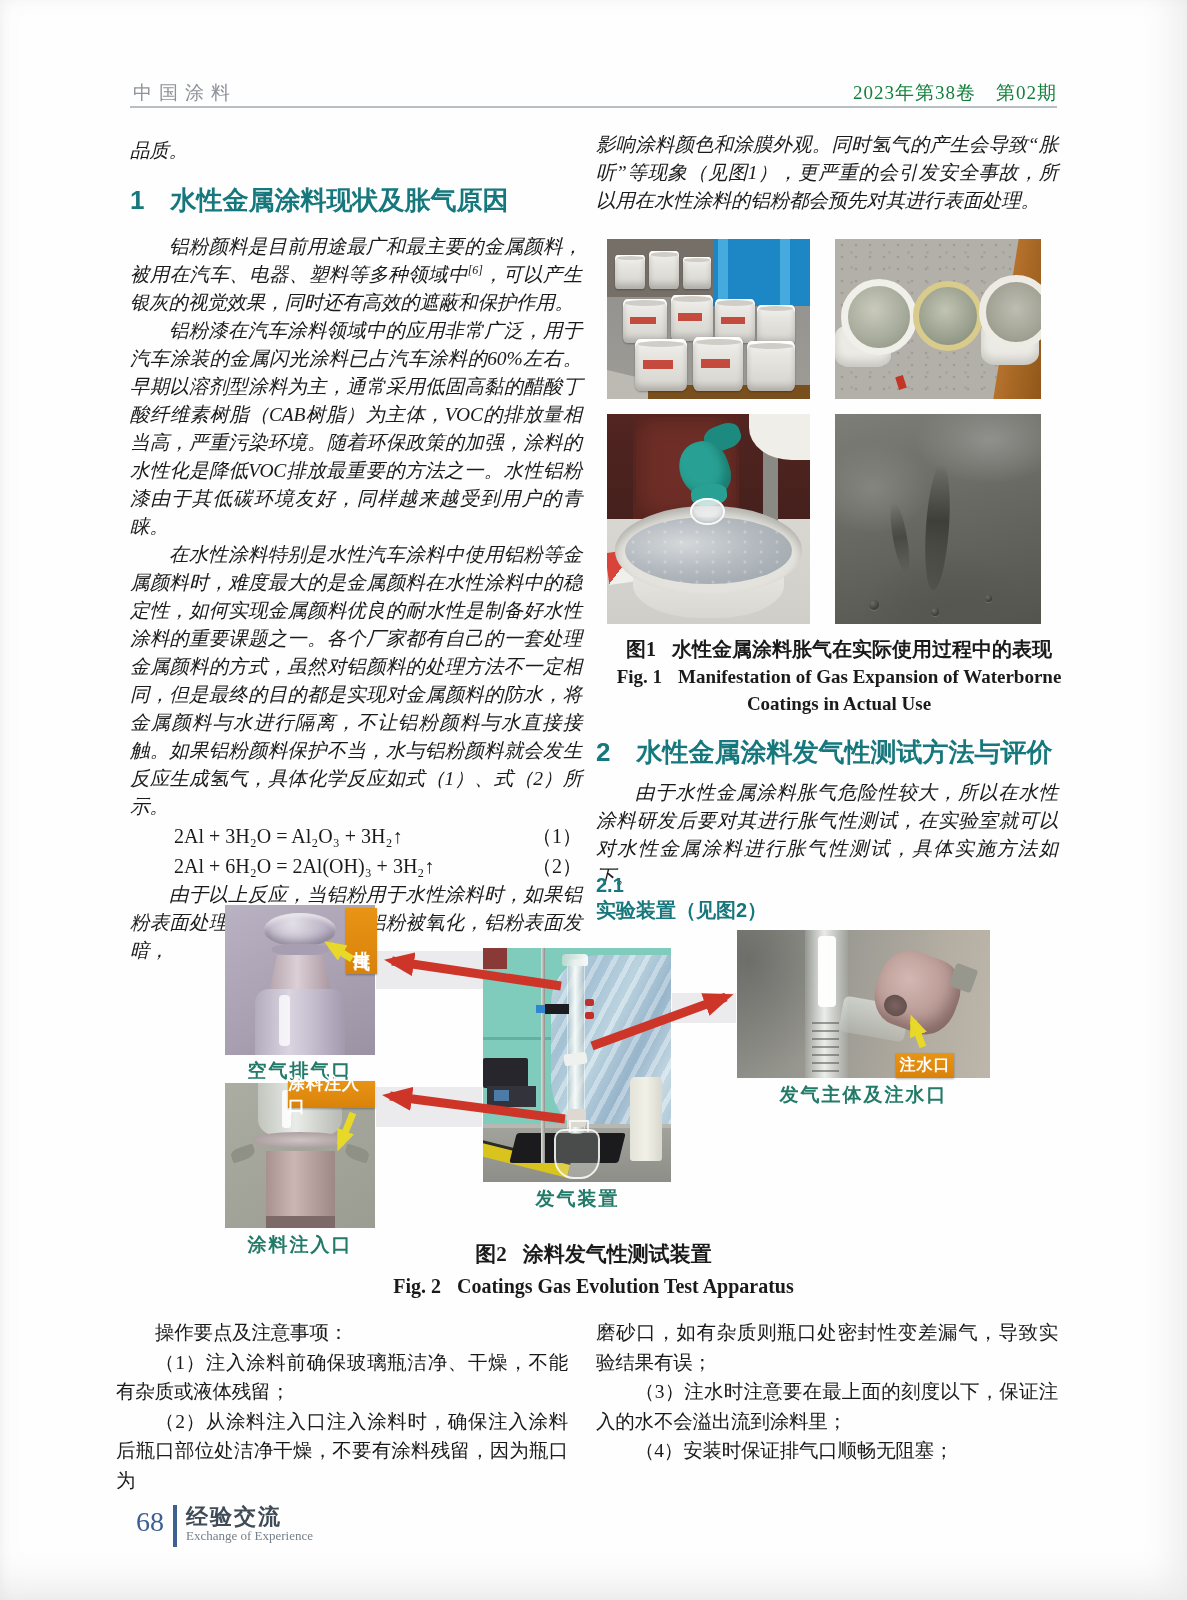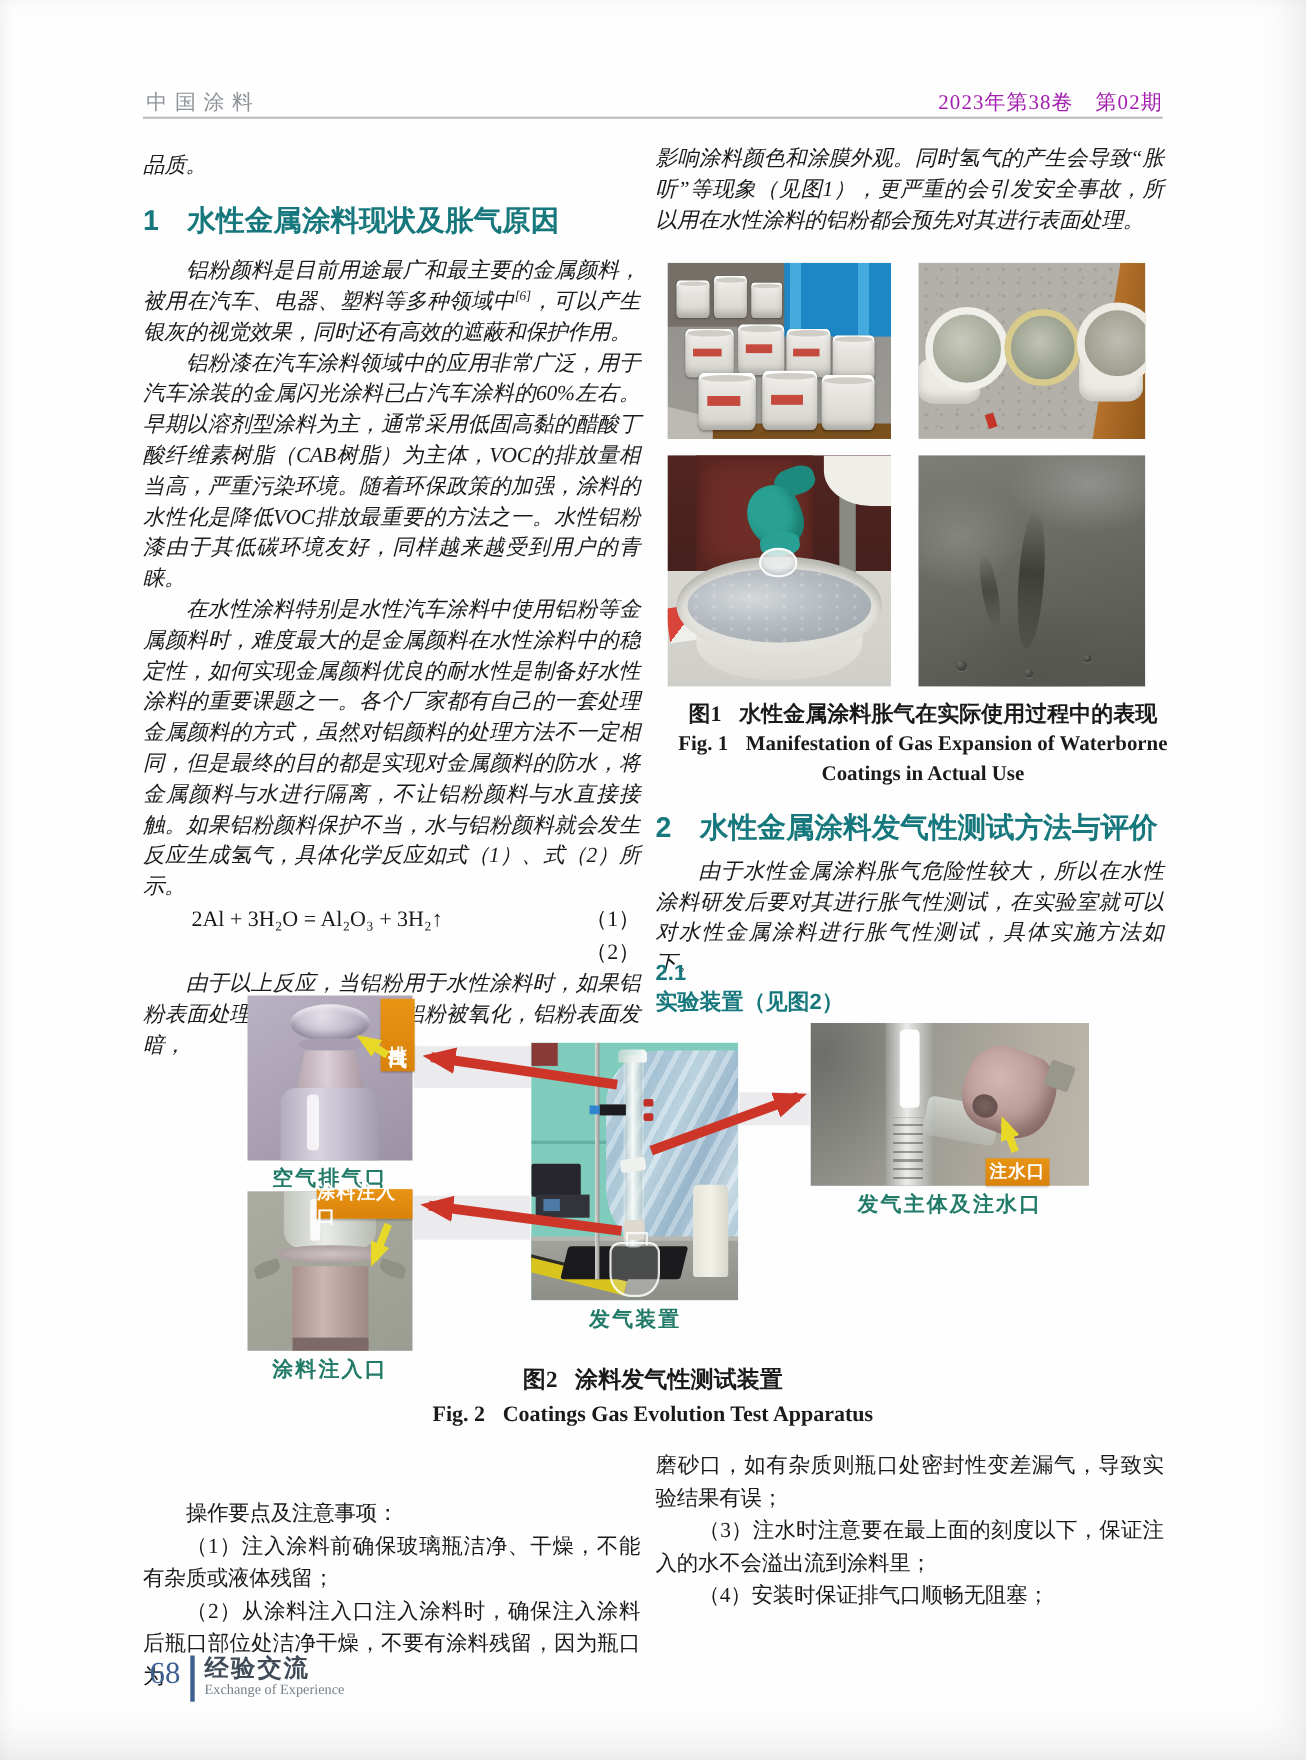--- a/index.html
+++ b/index.html
@@ -3,21 +3,21 @@
 <meta charset="utf-8">
 <style>
   html,body{margin:0;padding:0;background:#e8e8ea;}
   .page{position:relative;width:1187px;height:1600px;margin:0 auto;background:#fefefe;overflow:hidden;
         font-family:"Liberation Serif","DejaVu Serif",serif;color:#1a1a1a;}
   .page::after{content:"";position:absolute;inset:0;pointer-events:none;
         box-shadow:inset -12px -16px 34px rgba(110,110,118,.12), inset 3px 0 10px rgba(110,110,118,.05);}
 
   
   .hdr-left{position:absolute;left:133px;top:80px;font-size:19px;color:#8d9399;letter-spacing:7px;}
-  .hdr-right{position:absolute;right:130px;top:80px;font-size:19px;color:#a21caf;letter-spacing:1px;}
+  .hdr-right{position:absolute;right:130px;top:80px;font-size:19px;color:#15803d;letter-spacing:1px;}
   .hdr-rule{position:absolute;left:130px;top:106px;width:927px;height:2px;background:#b9bec3;}
 
   
   .col{position:absolute;top:131px;width:452px;}
   .col-left{left:130px;}
   .col-right{left:596px;width:462px;height:790px;}
   .body-p{margin:0;font-size:19.5px;line-height:28px;text-align:justify;letter-spacing:-0.2px;font-style:italic;}
   .ind{text-indent:2em;}
   .col-left .body-p:first-child{padding-top:6px;}
   sup.ref{font-size:12px;line-height:0;}
@@ -163,21 +163,21 @@
   .kcap-d{left:737px;top:187px;width:253px;}
 
   .fig2-svg{position:absolute;inset:0;width:1187px;height:415px;z-index:7;pointer-events:none;}
 
   .f2caps{position:absolute;left:0;top:345px;width:100%;text-align:center;font-weight:bold;z-index:3;}
   .f2cap-zh{font-size:21px;}
   .f2cap-en{font-size:20px;margin-top:7px;}
 
   
   .notes{position:absolute;top:1318px;}
-  .notes-left{left:130px;width:452px;margin-top:44px;}
+  .notes-left{left:116px;width:452px;}
   .notes-right{left:596px;width:462px;}
   .notes p{margin:0;font-size:19.5px;line-height:29.5px;text-align:justify;letter-spacing:-0.2px;}
 
   
   .pg-num{position:absolute;left:136px;top:1506px;font-size:28px;color:#3d6090;}
   .ftr-bar{position:absolute;left:173px;top:1505px;width:4px;height:42px;background:#3d6090;}
   .ftr-zh{position:absolute;left:186px;top:1502px;font-family:"Liberation Sans","DejaVu Sans",sans-serif;font-weight:bold;font-size:22px;color:#3f4b57;letter-spacing:2px;}
   .ftr-en{position:absolute;left:186px;top:1528px;font-size:13px;color:#75808a;}
 </style>
 </head>
@@ -196,20 +196,21 @@
       <span>水性金属涂料现状及胀气原因</span>
     </h1>
     <p class="body-p ind"><span>铝粉颜料是目前用途最广和最主要的金属颜料，被用在汽车、电器、塑料等多种领域中</span><sup class="ref">[6]</sup><span>，可以产生银灰的视觉效果，同时还有高效的遮蔽和保护作用。</span></p>
     <p class="body-p ind">铝粉漆在汽车涂料领域中的应用非常广泛，用于汽车涂装的金属闪光涂料已占汽车涂料的60%左右。早期以溶剂型涂料为主，通常采用低固高黏的醋酸丁酸纤维素树脂（CAB树脂）为主体，VOC的排放量相当高，严重污染环境。随着环保政策的加强，涂料的水性化是降低VOC排放最重要的方法之一。水性铝粉漆由于其低碳环境友好，同样越来越受到用户的青睐。</p>
     <p class="body-p ind">在水性涂料特别是水性汽车涂料中使用铝粉等金属颜料时，难度最大的是金属颜料在水性涂料中的稳定性，如何实现金属颜料优良的耐水性是制备好水性涂料的重要课题之一。各个厂家都有自己的一套处理金属颜料的方式，虽然对铝颜料的处理方法不一定相同，但是最终的目的都是实现对金属颜料的防水，将金属颜料与水进行隔离，不让铝粉颜料与水直接接触。如果铝粉颜料保护不当，水与铝粉颜料就会发生反应生成氢气，具体化学反应如式（1）、式（2）所示。</p>
     <div class="eq-row">
       <span class="eq-f">2Al + 3H₂O = Al₂O₃ + 3H₂↑</span>
       <span class="eq-n">（1）</span>
     </div>
     <div class="eq-row">
+      <span class="eq-f">2Al + 6H₂O = 2Al(OH)₃ + 3H₂↑</span>
       <span class="eq-n">（2）</span>
     </div>
     <p class="body-p ind">由于以上反应，当铝粉用于水性涂料时，如果铝粉表面处理不当，就会导致铝粉被氧化，铝粉表面发暗，</p>
   </div>
 
   <div class="col col-right">
     <p class="body-p">影响涂料颜色和涂膜外观。同时氢气的产生会导致“胀听”等现象（见图1），更严重的会引发安全事故，所以用在水性涂料的铝粉都会预先对其进行表面处理。</p>
 
     <div class="fig1">
       <div class="ph f1p1">

